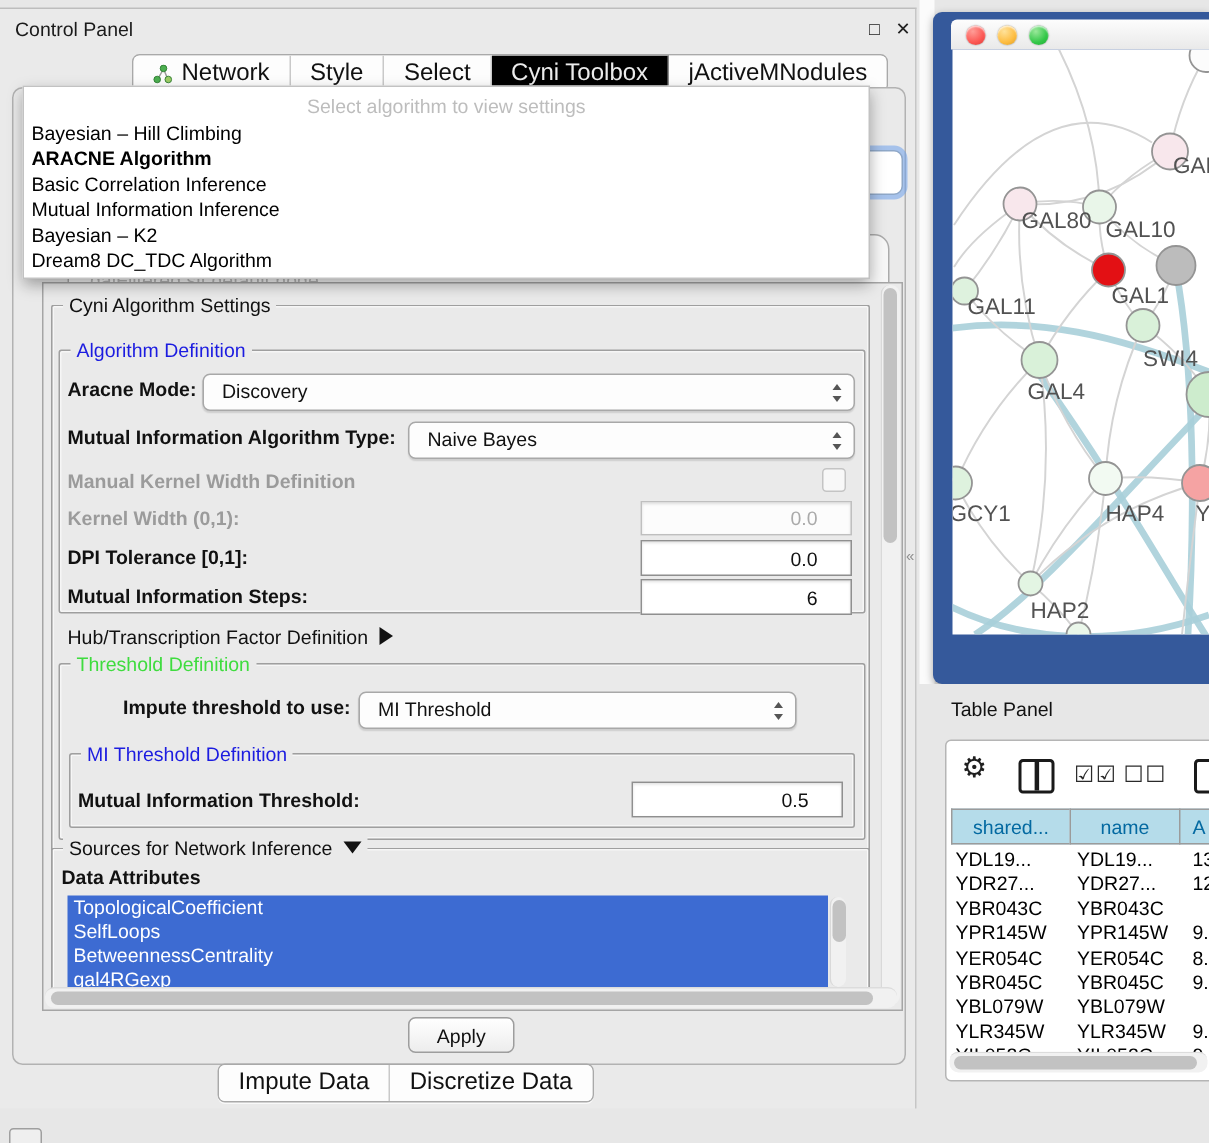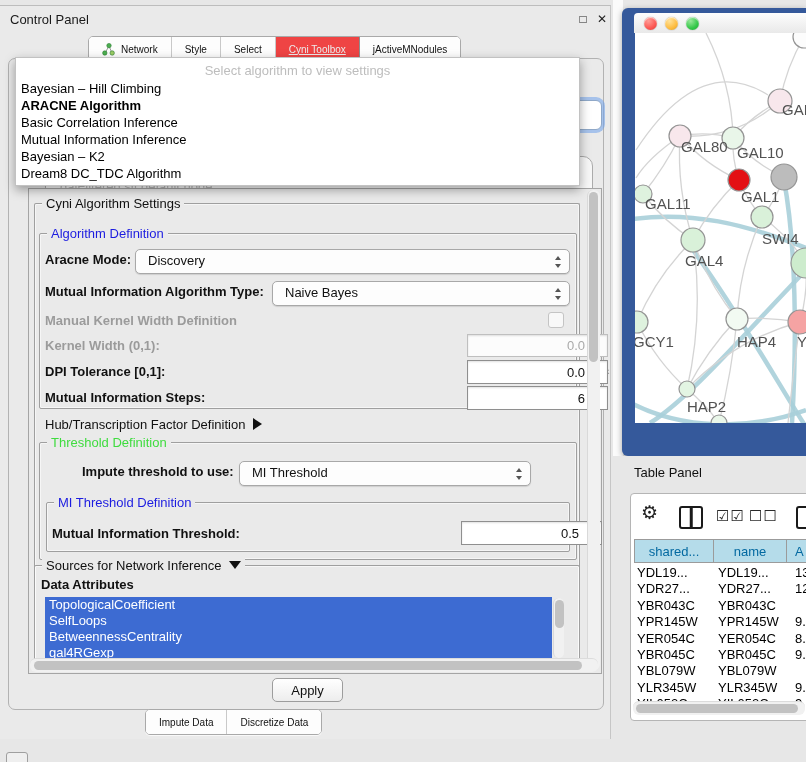--- a/index.html
+++ b/index.html
@@ -10,23 +10,23 @@
     font-size:13px;color:#111;
     -webkit-font-smoothing:antialiased;
   }
   .abs{position:absolute;}
   
   .cpanel{left:0;top:5px;width:610px;height:733px;background:#eaeaea;border-top:1px solid #bdbdbd;border-right:1px solid #c6c6c6;}
   .cp-title{left:10px;top:12px;font-size:13px;color:#1a1a1a;}
   .winbtn{width:14px;height:14px;line-height:14px;text-align:center;font-size:12px;color:#222;cursor:default;}
   
   .segbar{display:flex;height:24px;background:#ffffff;border:1px solid #a9a9a9;border-radius:5px;overflow:hidden;box-shadow:0 1px 0 rgba(255,255,255,.7);}
-  .seg{display:flex;align-items:center;justify-content:center;padding:0 13px;font-size:10px;color:#111;border-right:1px solid #c9c9c9;background:#fdfdfd;white-space:nowrap;}
+  .seg{display:flex;align-items:center;justify-content:center;padding:0 13px;font-size:16px;color:#111;border-right:1px solid #c9c9c9;background:#fdfdfd;white-space:nowrap;}
   .seg:last-child{border-right:none;}
-  .seg.sel{background:#ef4444;color:#ececec;border-right-color:#8d8d8d;text-decoration:underline;}
+  .seg.sel{background:#000000;color:#ececec;border-right-color:#8d8d8d;}
   .neticon{width:13px;height:13px;margin-right:6px;display:inline-block;}
   
   .popup{left:15px;top:57px;width:563px;height:127px;background:#ffffff;border:1px solid #c2c2c2;box-shadow:0 4px 10px rgba(0,0,0,.35);z-index:50;}
   .pp-hint{height:18px;line-height:18px;text-align:center;color:#bdbdbd;font-size:13px;margin-top:4px;}
   .pp-item{height:17px;line-height:17px;padding-left:5px;font-size:13px;color:#000;}
   .pp-item.bold{font-weight:bold;}
   
   .combo-ghost{left:45px;top:156px;width:546px;height:40px;border:1px solid #ababab;border-radius:10px;background:#f7f7f7;z-index:10;}
   .combo-ghost span{position:absolute;left:14px;top:22px;color:#b9b9b9;font-size:13px;}
   .combo-focus{left:552px;top:100px;width:48px;height:28px;border:1px solid #8fa8c8;border-radius:6px;background:#fff;box-shadow:0 0 0 3px rgba(110,160,235,.55);z-index:9;}
@@ -40,21 +40,21 @@
   .b{font-weight:bold;}
   .dis{color:#9b9b9b;}
   
   .combo{position:absolute;background:#fdfdfd;border:1px solid #a8a8a8;border-radius:5px;box-shadow:0 1px 1px rgba(0,0,0,.12);z-index:13;}
   .combo .val{position:absolute;left:12px;top:3px;font-size:13px;color:#111;}
   .stepper{position:absolute;right:7px;top:50%;transform:translateY(-50%);width:7px;height:12px;}
   .stepper:before,.stepper:after{content:"";position:absolute;left:0;border-left:3.5px solid transparent;border-right:3.5px solid transparent;}
   .stepper:before{top:0;border-bottom:4.5px solid #555;}
   .stepper:after{bottom:0;border-top:4.5px solid #555;}
   
-  .field{position:absolute;background:#fff;border:1px solid #8f8f8f;box-shadow:inset 0 1px 2px rgba(0,0,0,.12);font-size:13px;padding-right:22px;box-sizing:border-box;z-index:13;display:flex;align-items:center;justify-content:flex-end;margin-left:40px;}
+  .field{position:absolute;background:#fff;border:1px solid #8f8f8f;box-shadow:inset 0 1px 2px rgba(0,0,0,.12);font-size:13px;padding-right:22px;box-sizing:border-box;z-index:13;display:flex;align-items:center;justify-content:flex-end;}
   .field.dis{border-color:#bfbfbf;color:#aaaaaa;background:#fcfcfc;}
   .chk{position:absolute;width:14px;height:14px;border:1px solid #c4c4c4;border-radius:3px;background:#f8f8f8;z-index:13;}
   .tri-r{display:inline-block;width:0;height:0;border-top:6px solid transparent;border-bottom:6px solid transparent;border-left:9px solid #111;margin-left:8px;vertical-align:-1px;}
   .tri-d{display:inline-block;width:0;height:0;border-left:6px solid transparent;border-right:6px solid transparent;border-top:8px solid #111;margin-left:7px;vertical-align:1px;}
   
   .sb-v{background:#f1f1f1;border-left:1px solid #d9d9d9;border-radius:6px;z-index:14;}
   .sb-v .thumb{position:absolute;left:1px;width:9px;background:#c2c2c2;border-radius:5px;}
   .sb-h{background:#f1f1f1;border-top:1px solid #dcdcdc;border-radius:6px;z-index:14;}
   .sb-h .thumb{position:absolute;top:2px;height:9px;background:#c2c2c2;border-radius:5px;}
   

